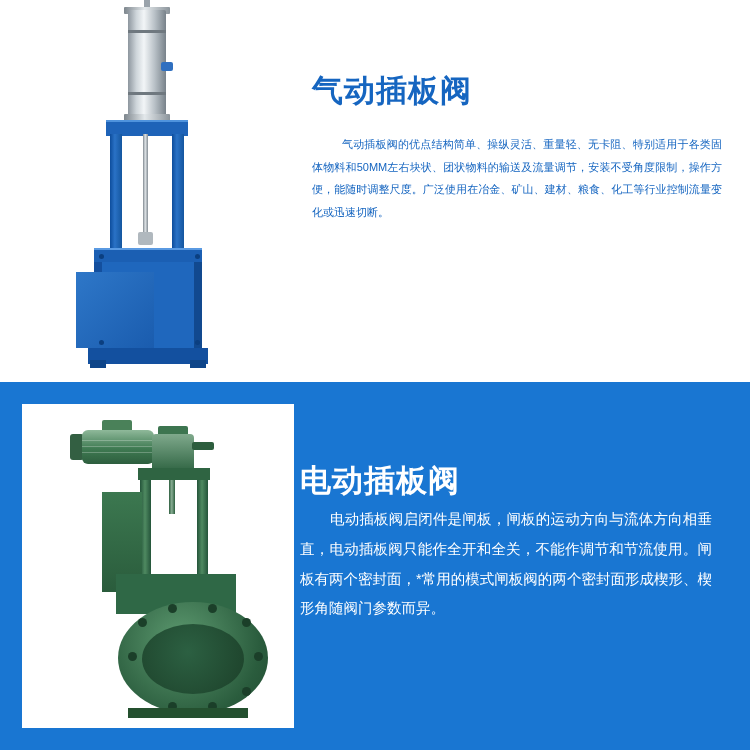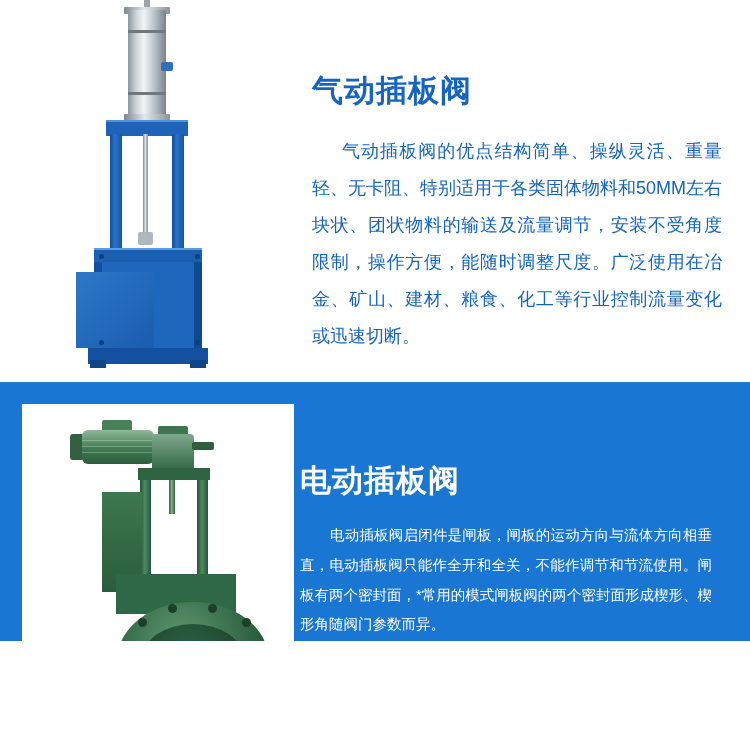--- a/index.html
+++ b/index.html
@@ -42,33 +42,33 @@
   }
   .title-blue {
     font-size: 31px;
     font-weight: bold;
     color: #1565c0;
     letter-spacing: 1px;
     line-height: 1.2;
   }
   .body-blue {
     margin-top: 24px;
-    font-size: 18px;
+    font-size: 11px;
     color: #1565c0;
     line-height: 2.05;
     text-align: justify;
     text-indent: 30px;
     width: 410px;
   }
 
   
   .section-two {
     position: relative;
     width: 750px;
-    height: 259px;
+    height: 368px;
     background: #1976d2;
     overflow: hidden;
   }
   .s2-card {
     position: absolute;
     left: 22px;
     top: 22px;
     width: 272px;
     height: 324px;
     background: #ffffff;
@@ -81,21 +81,21 @@
     width: 430px;
   }
   .title-white {
     font-size: 31px;
     font-weight: bold;
     color: #ffffff;
     letter-spacing: 1px;
     line-height: 1.2;
   }
   .body-white {
-    margin-top: 22px;
+    margin-top: 6px;
     font-size: 14.5px;
     color: #ffffff;
     line-height: 2.05;
     text-align: justify;
     text-indent: 30px;
     width: 412px;
   }
 
   
   .valve1 {

